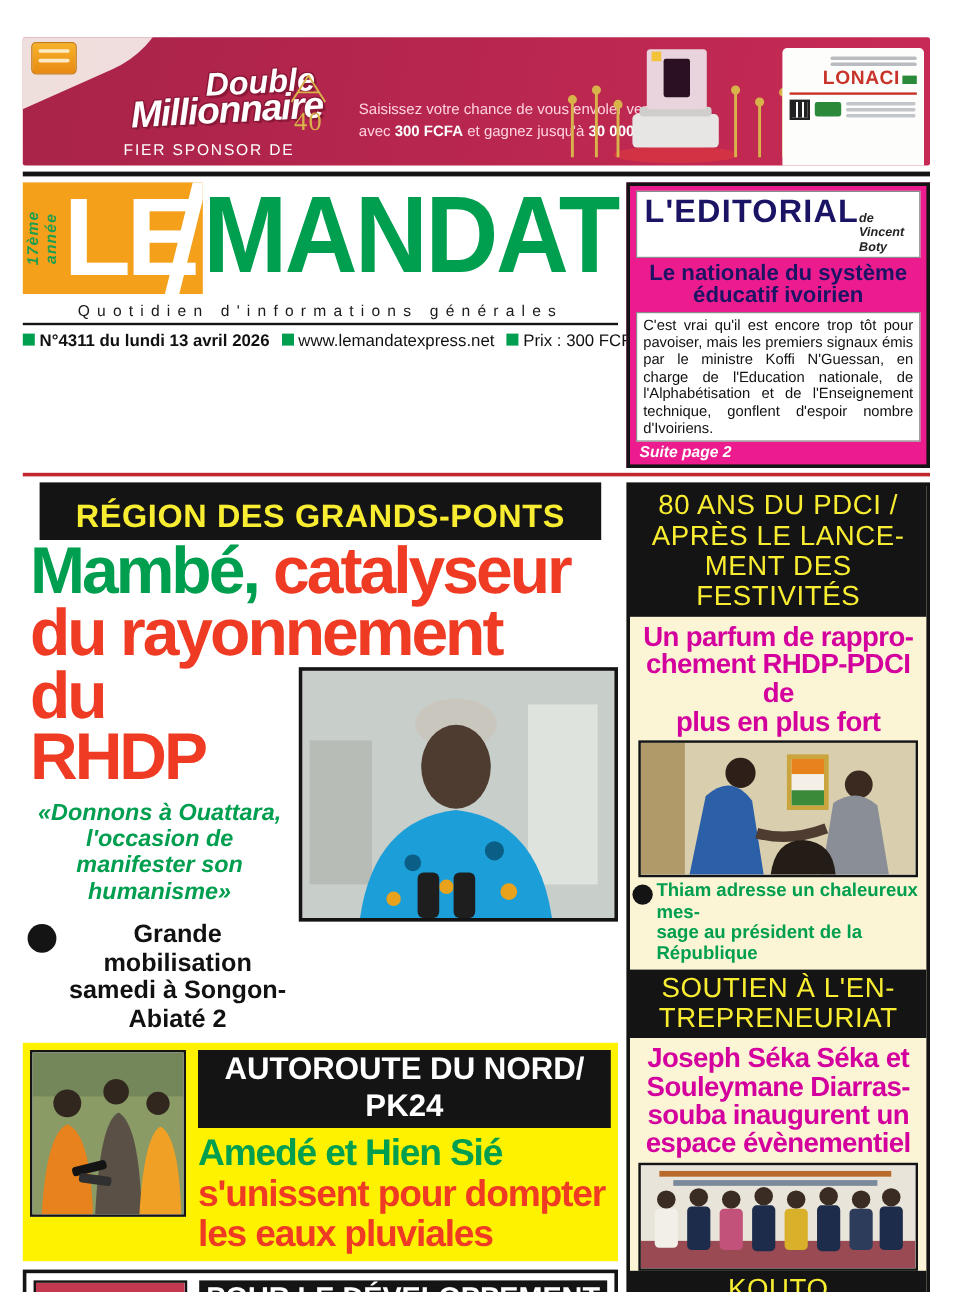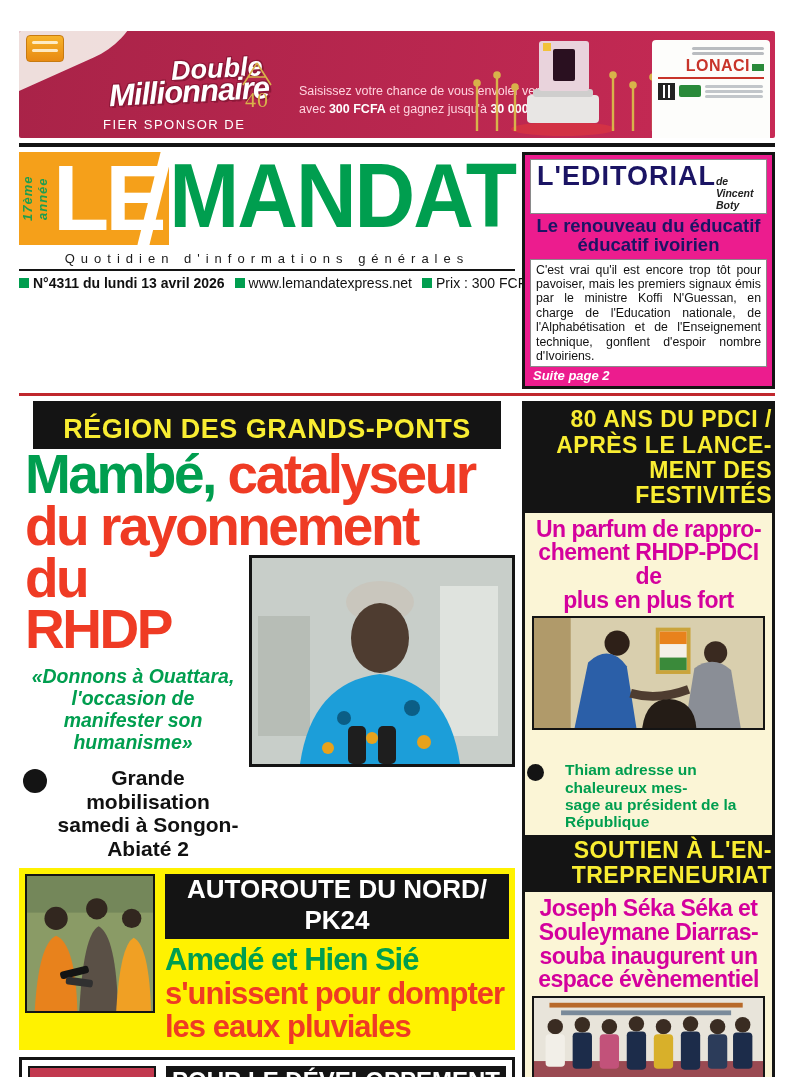--- a/index.html
+++ b/index.html
@@ -92,29 +92,29 @@
   .auto-hl-green { color:var(--green,#009E4F); font-size:31px; font-weight:bold; letter-spacing:-1px; margin-top:3px; }
   .auto-hl-red { color:var(--red_headline,#EF3B24); font-size:31px; font-weight:bold; letter-spacing:-1px; line-height:1.06; }
 
   .cadres { border:3px solid #141414; margin-top:7px; padding:6px 6px 4px; }
   .cadres-top { display:flex; gap:10px; }
   .achi-photo { width:128px; height:170px; border-width:2px; flex:none; }
   .cadres-right { flex:1; }
   .kicker-cadres { background:#141414; color:#fff; font-size:24px; font-weight:bold; text-align:center; line-height:1.1; padding:2px 0 3px; }
 
   
-  .rc-kicker { background:#141414; color:var(--yellow_text,#F9ED32); font-weight:bold; font-size:23px; text-align:right;
+  .rc-kicker { background:#141414; color:var(--yellow_text,#F9ED32); font-weight:normal; font-size:23px; text-align:center;
                line-height:1.1; padding:3px 0 4px; letter-spacing:.5px; }
   .rc-hl { color:var(--magenta,#D4009D); font-weight:bold; font-size:23px; text-align:center; line-height:1.03;
            padding:5px 0 4px; letter-spacing:-.5px; }
   .rc-hl span { display:block; }
   .rc-photo { margin:0 7px; border:2px solid #141414; background:#ccc; overflow:hidden; }
   .rc-photo svg { display:block; width:100%; height:100%; }
   .ph1 { height:114px; } .ph2 { height:90px; }
-  .rc-caption { display:flex; gap:21px; padding:3px 4px 4px 2px;margin-top:28px; }
+  .rc-caption { display:flex; gap:3px; padding:3px 4px 4px 2px; }
   .dot-xs { width:17px; height:17px; background:#141414; border-radius:50%; flex:none; margin-top:3px; }
   .rc-caption-text { color:var(--green,#009E4F); font-weight:bold; font-size:15.5px; line-height:1.12; }
   .rc-caption-text span { display:block; }
 </style>
 </head>
 <body>
 
 <div class="ad">
   <div class="ad-swoosh"></div>
   <div class="ad-badge">
@@ -206,21 +206,21 @@
           <span>"Rien que la vérité"</span>
         </div>
     </div>
   </div>
 
   <div class="editorial">
     <div class="ed-head">
       <span class="ed-title">L'EDITORIAL</span>
       <span class="ed-byline">de Vincent Boty</span>
     </div>
-    <div class="ed-headline">Le renouveau du éducatif éducatif ivoirien</div>
+    <div class="ed-headline">Le nationale du système éducatif ivoirien</div>
     <div class="ed-body">C'est vrai qu'il est encore trop tôt pour pavoiser, mais les premiers signaux émis par le ministre Koffi N'Guessan, en charge de l'Education nationale, de l'Alphabétisation et de l'Enseignement technique, gonflent d'espoir nombre d'Ivoiriens.</div>
     <div class="ed-continue">Suite page 2</div>
   </div>
 </div>
 <div class="rule-red"></div>
 
 <div class="main">
 
   <div class="left-col">
     <div class="kicker-main">RÉGION DES GRANDS-PONTS</div>

